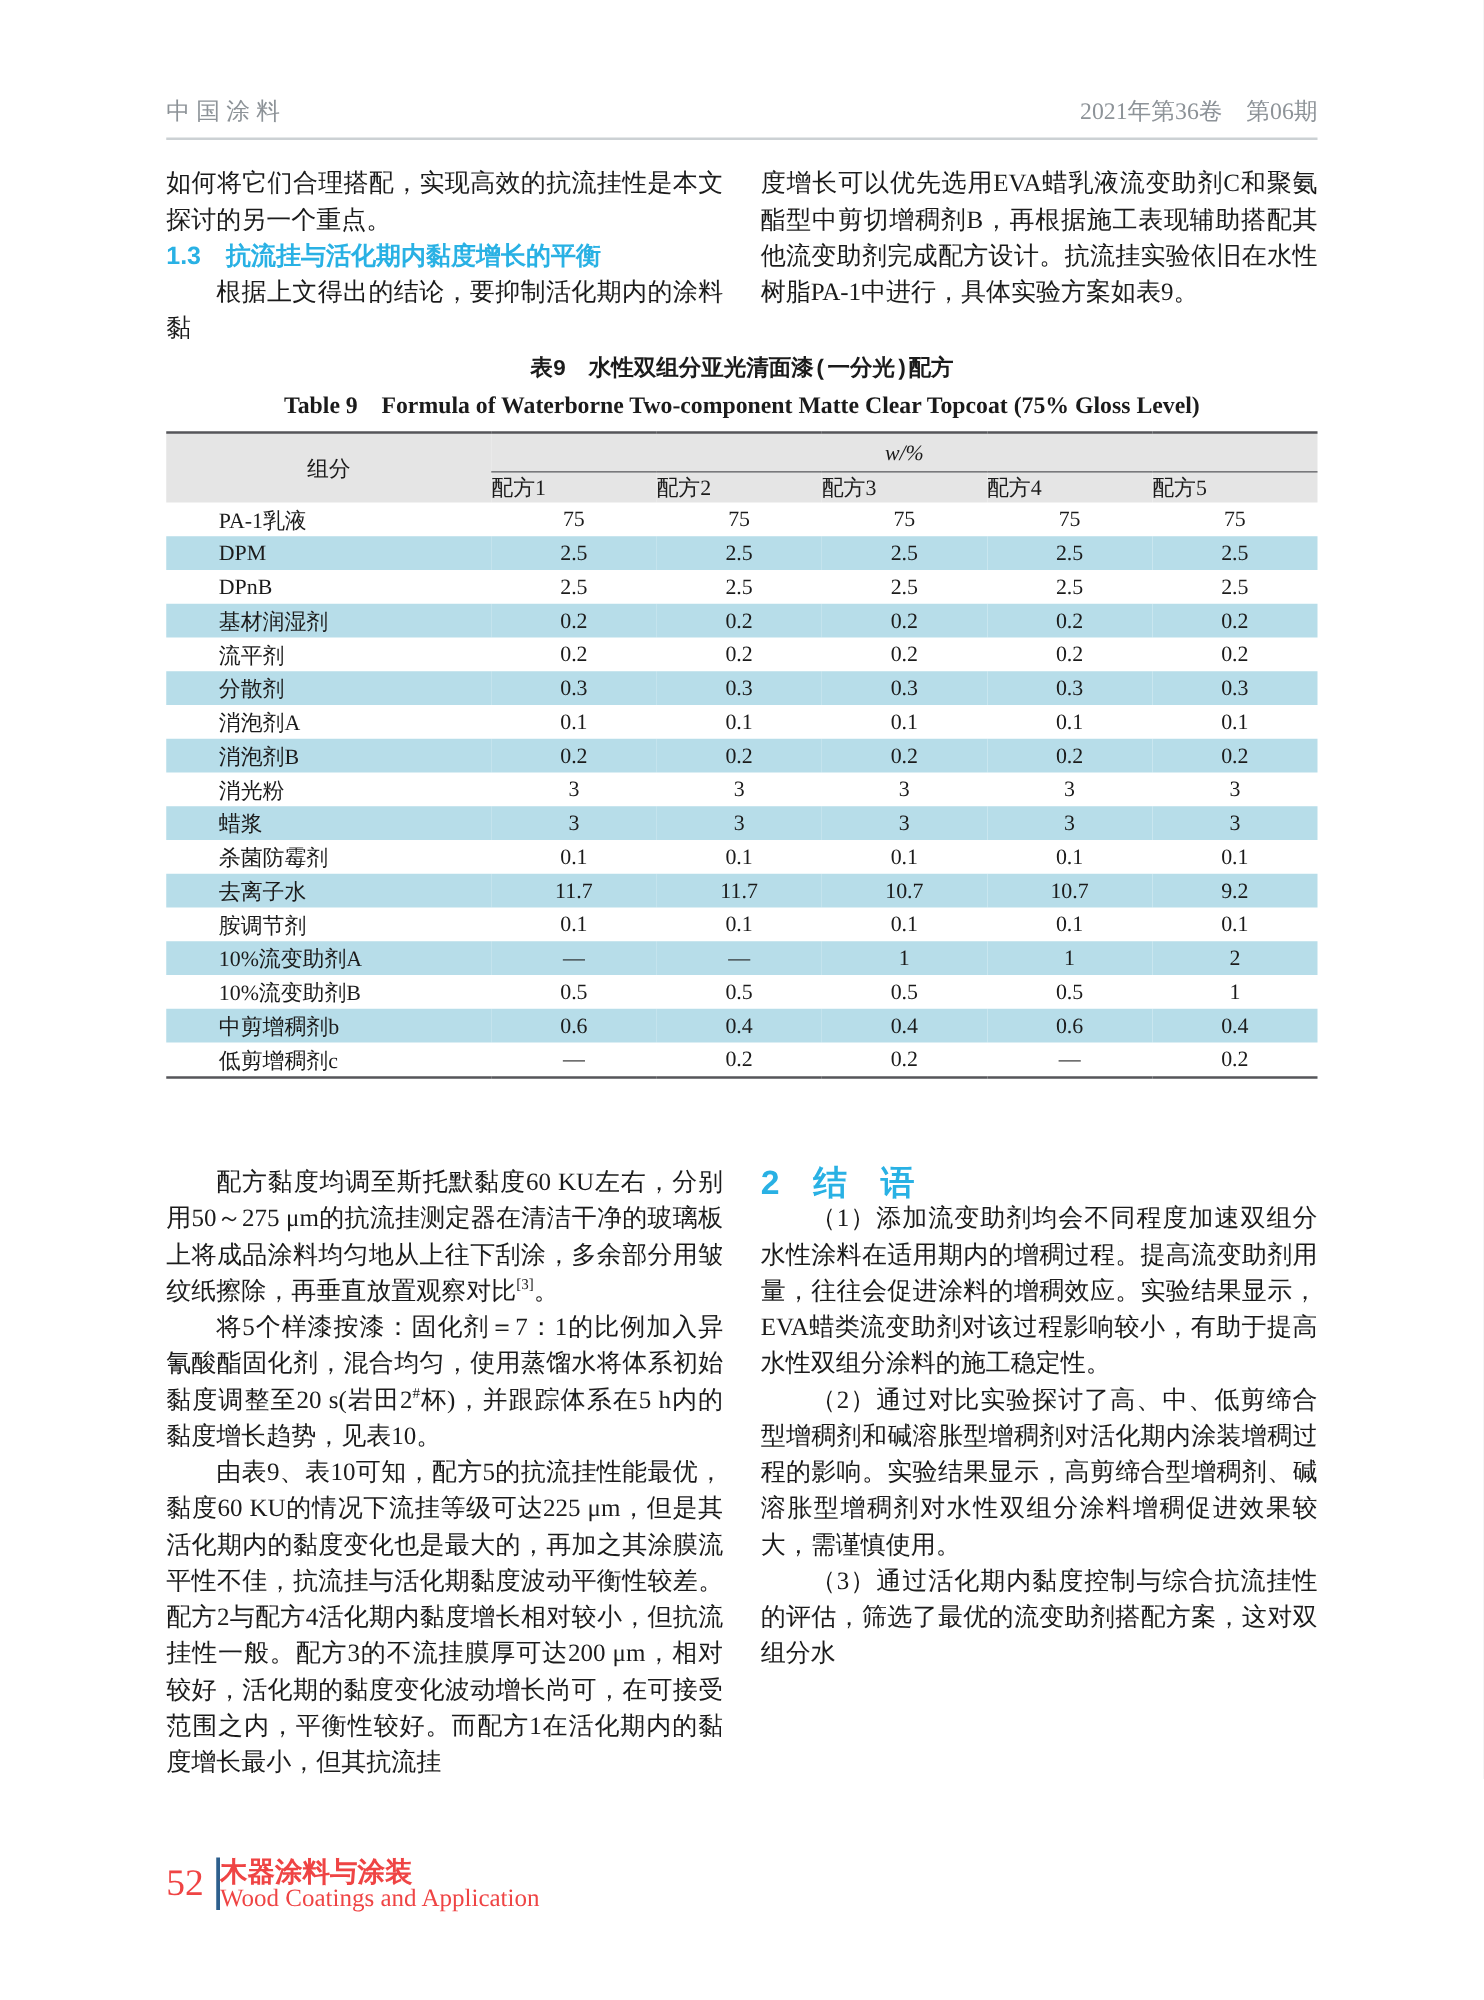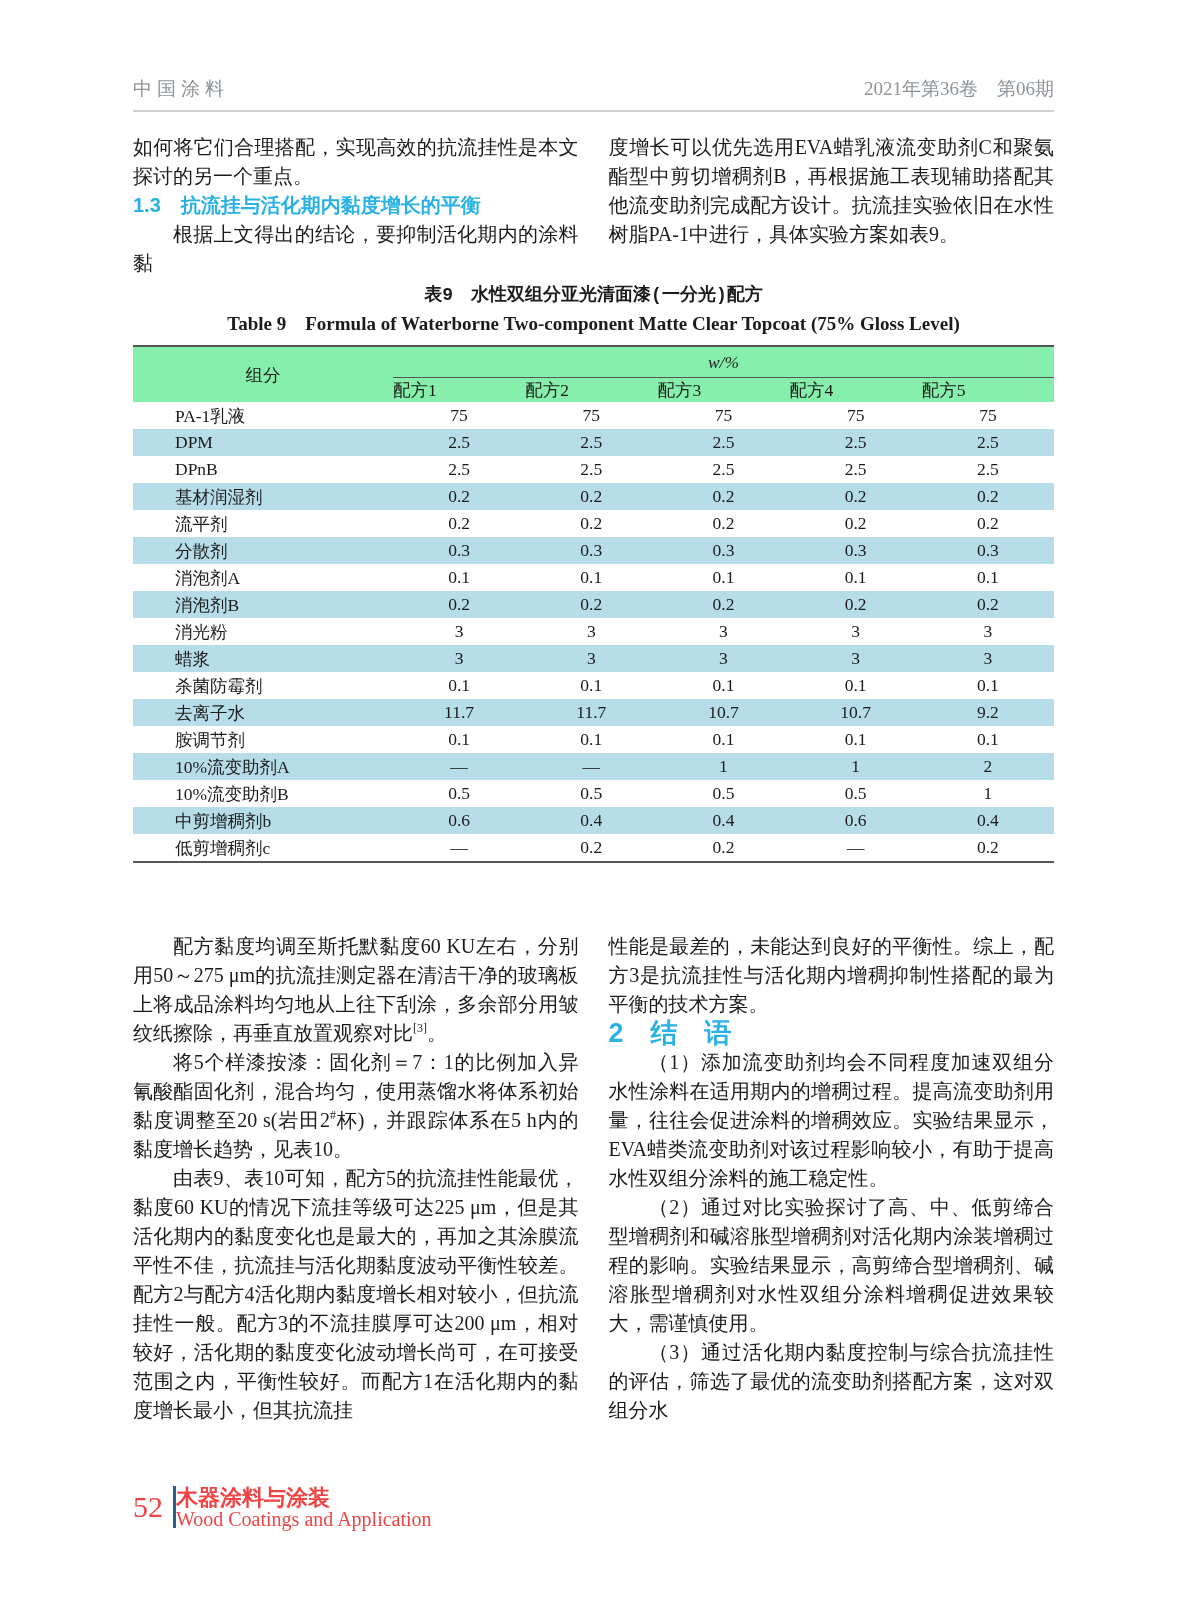--- a/index.html
+++ b/index.html
@@ -37,21 +37,21 @@
   .cap-en {
     text-align:center; font-family:"Liberation Serif","DejaVu Serif",serif;
     font-weight:bold; font-size:19px; margin:0 0 8px 0;
   }
   table.t9 {
     width:100%; border-collapse:collapse; table-layout:fixed;
     border-top:2px solid #55565a; border-bottom:2px solid #55565a;
     font-size:17.5px;
   }
   table.t9 col.c-comp { width:260px; }
-  table.t9 thead { background:#86efac; }
+  table.t9 thead { background:#e5e5e5; }
   table.t9 th { font-weight:normal; padding:0; }
   table.t9 .wcell { height:30px; font-style:italic; border-bottom:1px solid #55565a; text-align:center; }
   table.t9 .f-h { height:14px; text-align:left; }
   table.t9 .comp-h { text-align:center; }
   table.t9 td { height:27px; padding:0; text-align:center; }
   table.t9 td.comp { text-align:left; padding-left:42px; }
   table.t9 tbody tr:nth-child(even) { background:#b7dde9; }
   
   .bottom { top:932px; }
   sup.ref { font-size:12px; vertical-align:super; line-height:0; }
@@ -270,21 +270,20 @@
     </table>
   </div>
 
   <div class="two-col bottom">
     <div class="col">
       <p class="indent"><span>配方黏度均调至斯托默黏度60 KU左右，分别用50～275 μm的抗流挂测定器在清洁干净的玻璃板上将成品涂料均匀地从上往下刮涂，多余部分用皱纹纸擦除，再垂直放置观察对比</span><sup class="ref">[3]</sup><span>。</span></p>
       <p class="indent"><span>将5个样漆按漆：固化剂＝7：1的比例加入异氰酸酯固化剂，混合均匀，使用蒸馏水将体系初始黏度调整至20 s(岩田2</span><sup class="ref">#</sup><span>杯)，并跟踪体系在5 h内的黏度增长趋势，见表10。</span></p>
       <p class="indent">由表9、表10可知，配方5的抗流挂性能最优，黏度60 KU的情况下流挂等级可达225 μm，但是其活化期内的黏度变化也是最大的，再加之其涂膜流平性不佳，抗流挂与活化期黏度波动平衡性较差。配方2与配方4活化期内黏度增长相对较小，但抗流挂性一般。配方3的不流挂膜厚可达200 μm，相对较好，活化期的黏度变化波动增长尚可，在可接受范围之内，平衡性较好。而配方1在活化期内的黏度增长最小，但其抗流挂</p>
     </div>
     <div class="col">
-      <p>性能是最差的，未能达到良好的平衡性。综上，配方3是抗流挂性与活化期内增稠抑制性搭配的最为平衡的技术方案。</p>
       <p class="h2c">2　结　语</p>
       <p class="indent">（1）添加流变助剂均会不同程度加速双组分水性涂料在适用期内的增稠过程。提高流变助剂用量，往往会促进涂料的增稠效应。实验结果显示，EVA蜡类流变助剂对该过程影响较小，有助于提高水性双组分涂料的施工稳定性。</p>
       <p class="indent">（2）通过对比实验探讨了高、中、低剪缔合型增稠剂和碱溶胀型增稠剂对活化期内涂装增稠过程的影响。实验结果显示，高剪缔合型增稠剂、碱溶胀型增稠剂对水性双组分涂料增稠促进效果较大，需谨慎使用。</p>
       <p class="indent">（3）通过活化期内黏度控制与综合抗流挂性的评估，筛选了最优的流变助剂搭配方案，这对双组分水</p>
     </div>
   </div>
 
   <div class="pg-footer">
     <span class="pg-num">52</span>
     <div class="foot-block">

